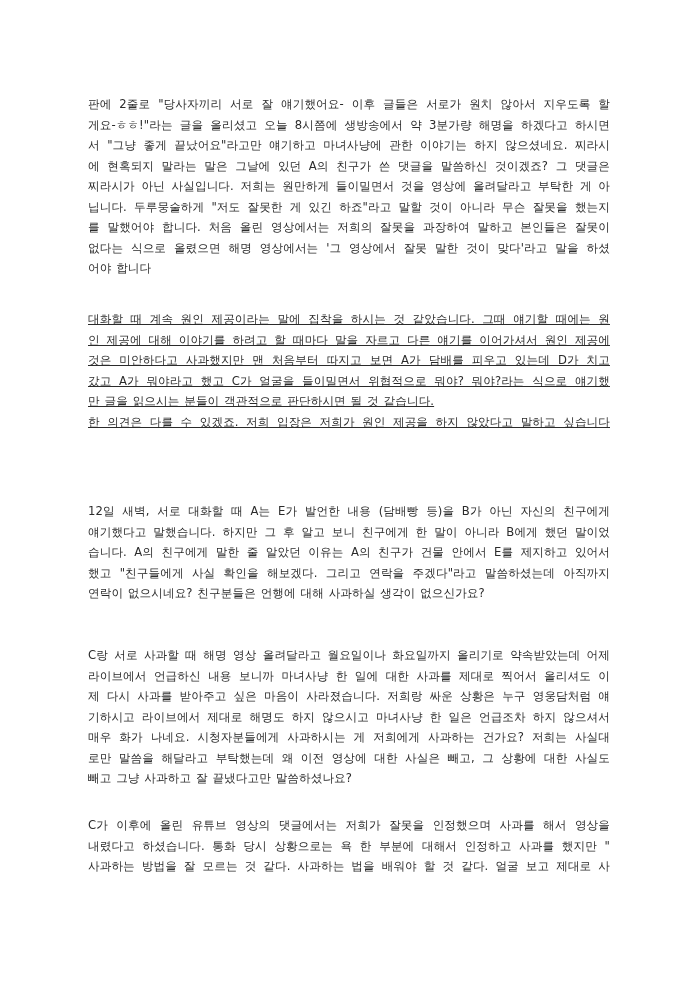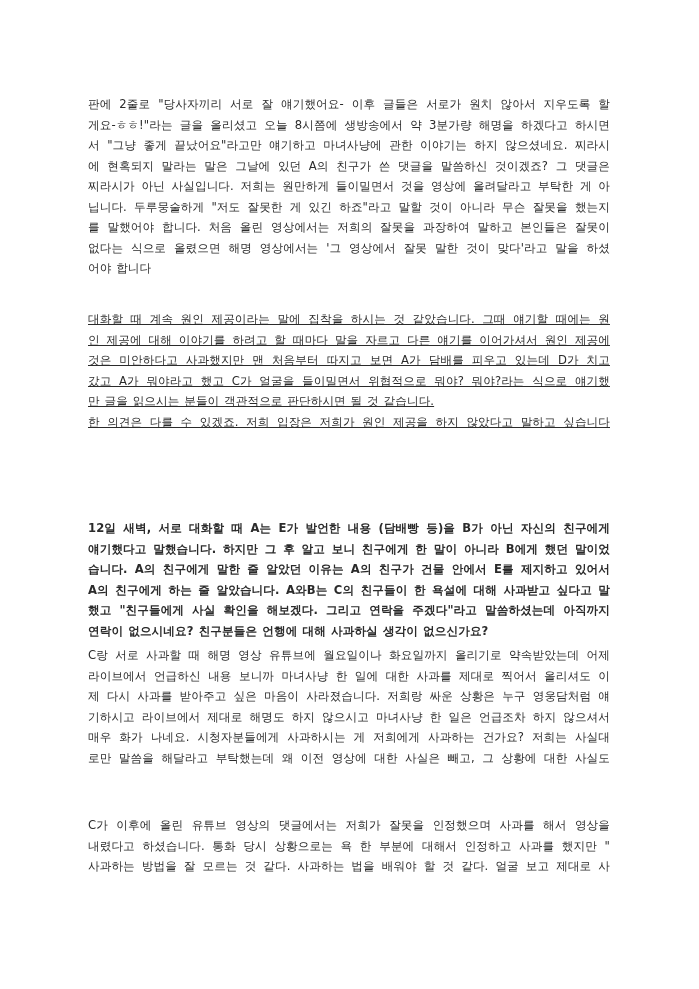--- a/index.html
+++ b/index.html
@@ -37,21 +37,21 @@
     text-align-last: justify;
     letter-spacing: 0.1px;
     word-spacing: 1px;
     overflow: visible;
   }
   .line.last {
     text-align-last: left;
   }
   #p1 { top: 94px; }
   #p2 { top: 309px; text-decoration: underline; }
-  #p3 { top: 518px; font-weight: bold; }
+  #p3 { top: 501px; }
   #p4 { top: 645px; }
   #p5 { top: 815px; }
 </style>
 </head>
 <body>
 
 <div class="page">
 
   <div class="para" id="p1">
     <span class="line">판에 2줄로 "당사자끼리 서로 잘 얘기했어요- 이후 글들은 서로가 원치 않아서 지우도록 할</span>
@@ -71,32 +71,32 @@
     <span class="line">것은 미안하다고 사과했지만 맨 처음부터 따지고 보면 A가 담배를 피우고 있는데 D가 치고</span>
     <span class="line">갔고 A가 뭐야라고 했고 C가 얼굴을 들이밀면서 위협적으로 뭐야? 뭐야?라는 식으로 얘기했</span>
     <span class="line last">만 글을 읽으시는 분들이 객관적으로 판단하시면 될 것 같습니다.</span>
     <span class="line">한 의견은 다를 수 있겠죠. 저희 입장은 저희가 원인 제공을 하지 않았다고 말하고 싶습니다</span>
   </div>
 
   <div class="para" id="p3">
     <span class="line">12일 새벽, 서로 대화할 때 A는 E가 발언한 내용 (담배빵 등)을 B가 아닌 자신의 친구에게</span>
     <span class="line">얘기했다고 말했습니다. 하지만 그 후 알고 보니 친구에게 한 말이 아니라 B에게 했던 말이었</span>
     <span class="line">습니다. A의 친구에게 말한 줄 알았던 이유는 A의 친구가 건물 안에서 E를 제지하고 있어서</span>
-    <span class="line">A의 친구에게 하는 줄 알았습니다. A와B는 C의 친구들이 한 욕설에 대해 사과받고 싶다고 말</span>
     <span class="line">했고 "친구들에게 사실 확인을 해보겠다. 그리고 연락을 주겠다"라고 말씀하셨는데 아직까지</span>
     <span class="line last">연락이 없으시네요? 친구분들은 언행에 대해 사과하실 생각이 없으신가요?</span>
   </div>
 
   <div class="para" id="p4">
-    <span class="line">C랑 서로 사과할 때 해명 영상 유튜브에 월요일이나 화요일까지 올리기로 약속받았는데 어제</span>
+    <span class="line">C랑 서로 사과할 때 해명 영상 올려달라고 월요일이나 화요일까지 올리기로 약속받았는데 어제</span>
     <span class="line">라이브에서 언급하신 내용 보니까 마녀사냥 한 일에 대한 사과를 제대로 찍어서 올리셔도 이</span>
     <span class="line">제 다시 사과를 받아주고 싶은 마음이 사라졌습니다. 저희랑 싸운 상황은 누구 영웅담처럼 얘</span>
     <span class="line">기하시고 라이브에서 제대로 해명도 하지 않으시고 마녀사냥 한 일은 언급조차 하지 않으셔서</span>
     <span class="line">매우 화가 나네요. 시청자분들에게 사과하시는 게 저희에게 사과하는 건가요? 저희는 사실대</span>
     <span class="line">로만 말씀을 해달라고 부탁했는데 왜 이전 영상에 대한 사실은 빼고, 그 상황에 대한 사실도</span>
+    <span class="line last">빼고 그냥 사과하고 잘 끝냈다고만 말씀하셨나요?</span>
   </div>
 
   <div class="para" id="p5">
     <span class="line">C가 이후에 올린 유튜브 영상의 댓글에서는 저희가 잘못을 인정했으며 사과를 해서 영상을</span>
     <span class="line">내렸다고 하셨습니다. 통화 당시 상황으로는 욕 한 부분에 대해서 인정하고 사과를 했지만 "</span>
     <span class="line">사과하는 방법을 잘 모르는 것 같다. 사과하는 법을 배워야 할 것 같다. 얼굴 보고 제대로 사</span>
   </div>
 
 </div>
 

